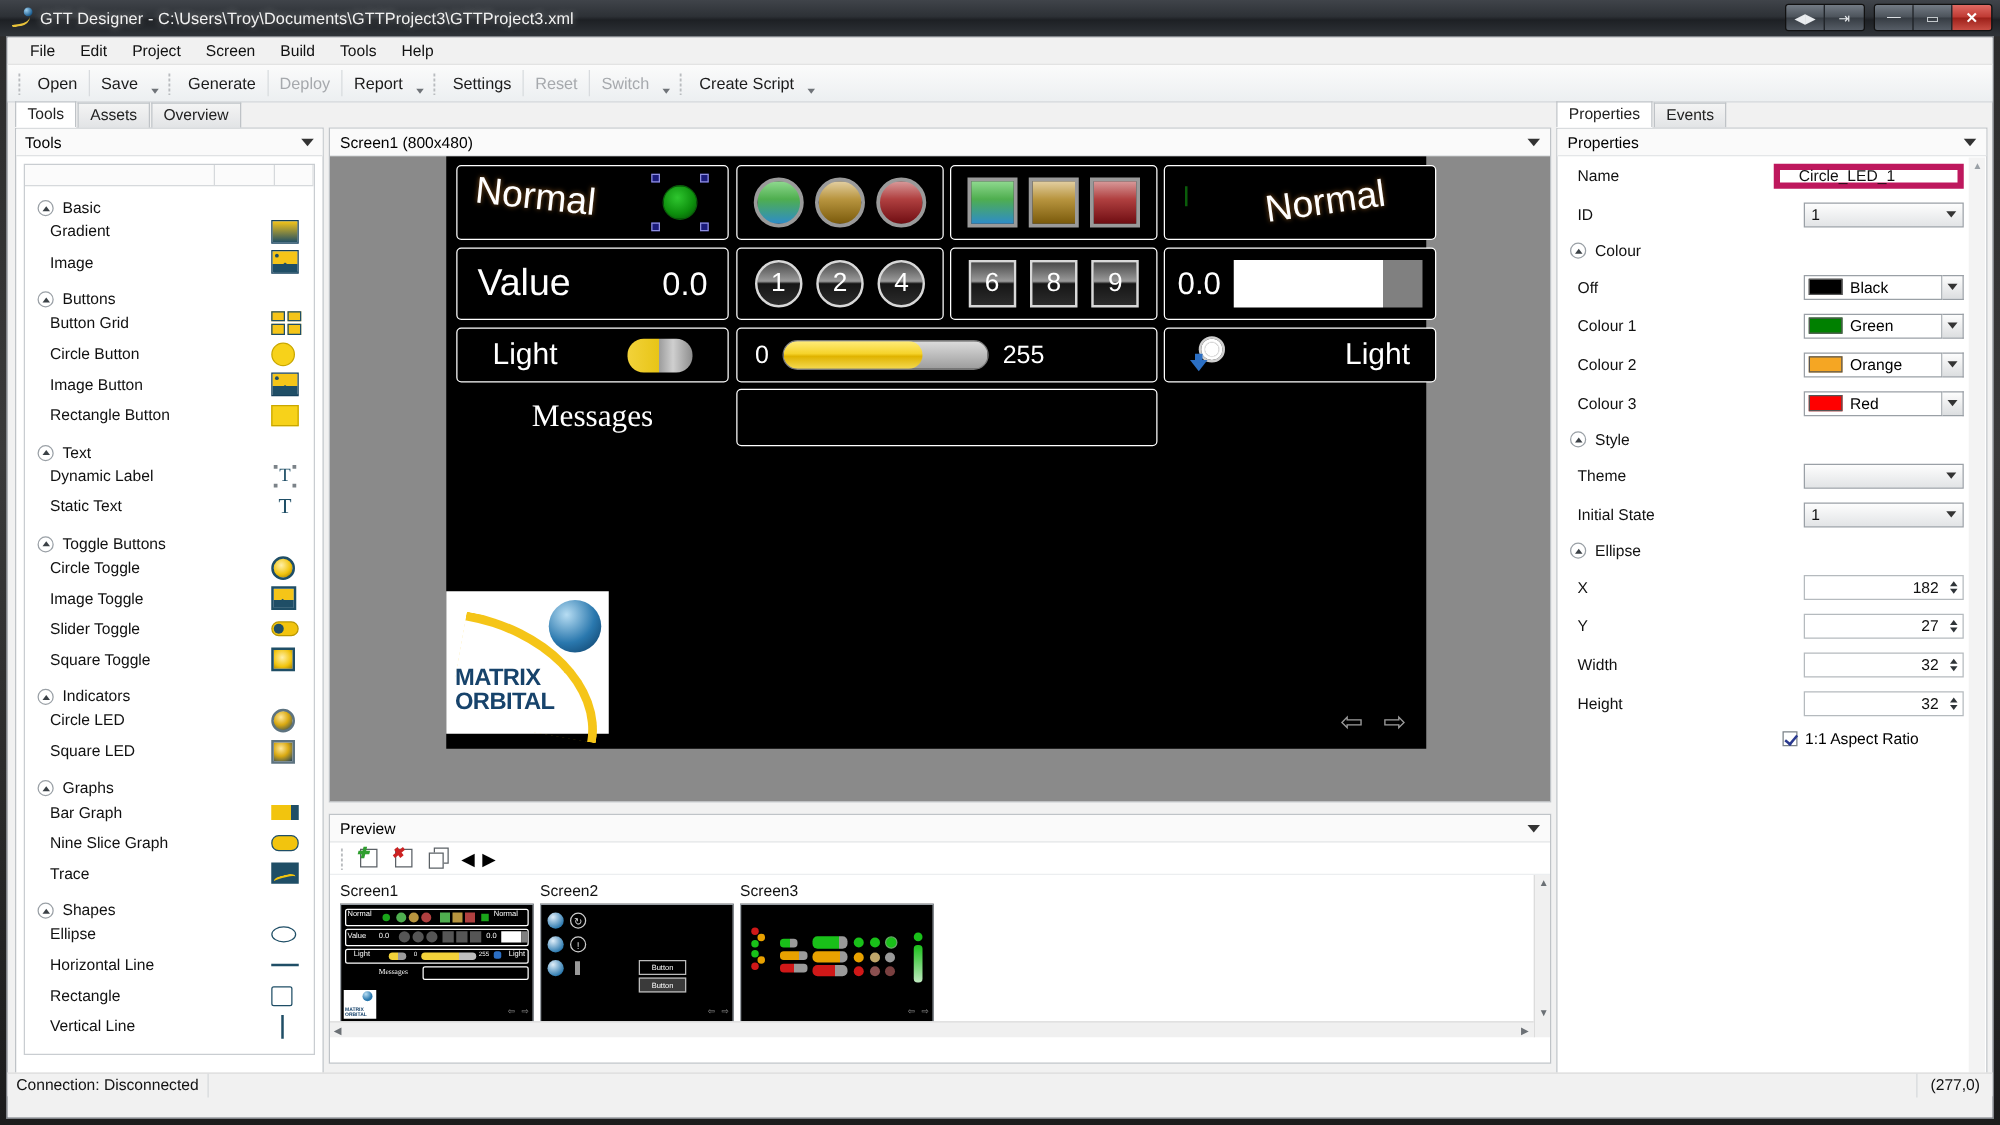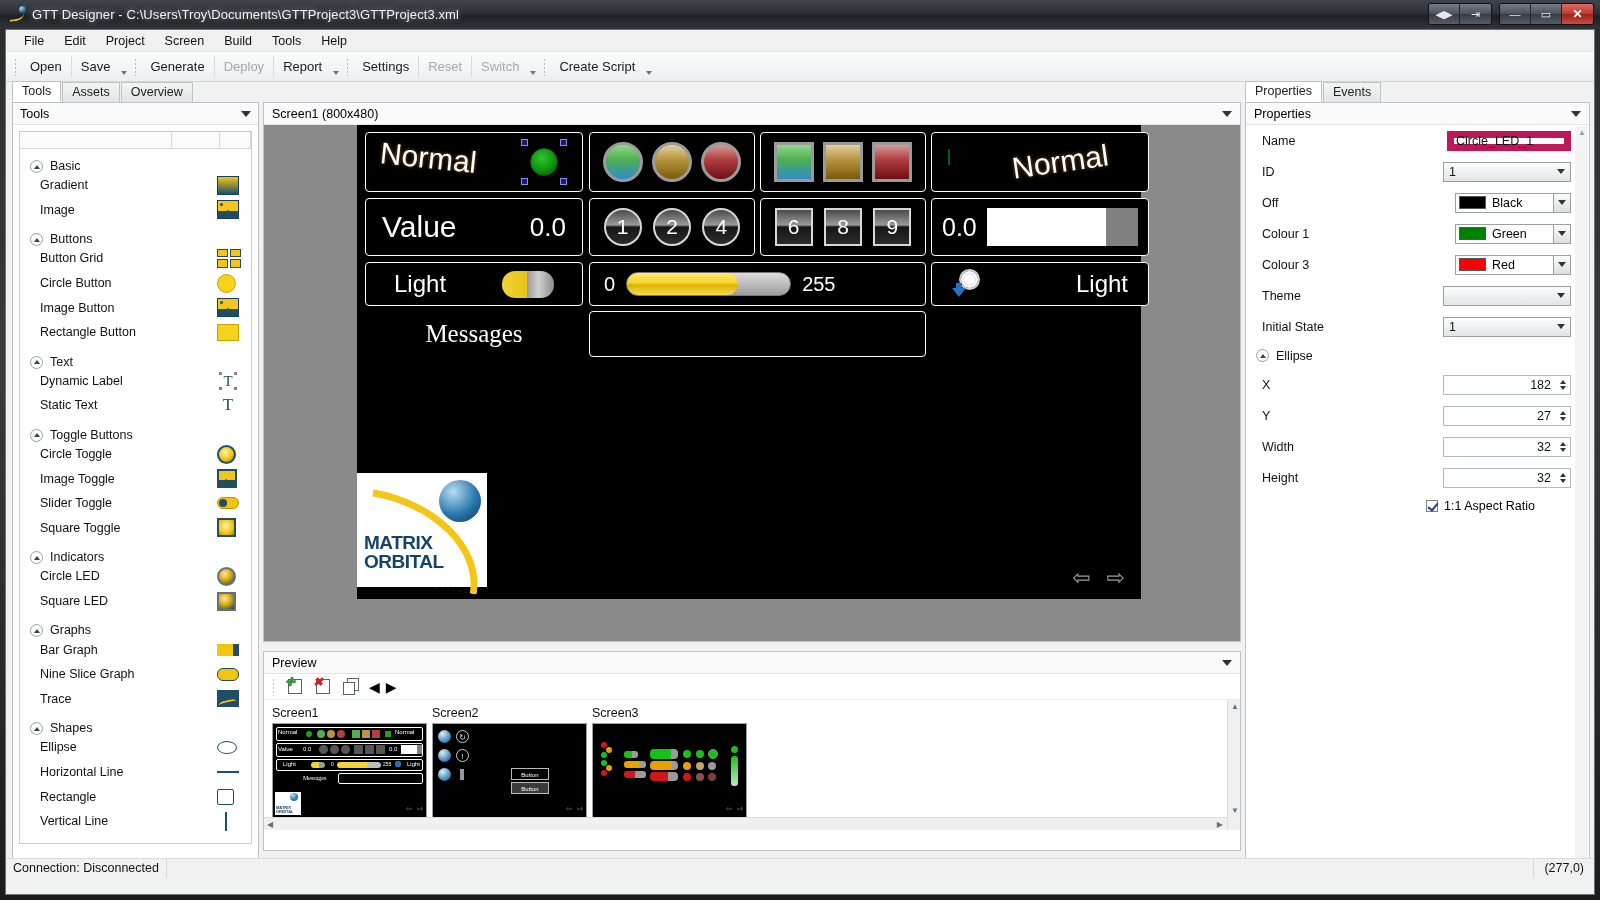--- a/index.html
+++ b/index.html
@@ -215,28 +215,28 @@
   .vscroll{ position:absolute; right:0; top:0; width:13px; bottom:0; background:#f0f0f0; border-left:1px solid #dcdcdc;}
   .hscroll{ position:absolute; left:0; right:13px; bottom:0; height:13px; background:#f0f0f0; border-top:1px solid #dcdcdc;}
   .sbtri{ position:absolute; color:#6b7075; font-size:8px; }
   
   #rightpanel{ position:absolute; left:1239px; top:0; width:345px; height:780px; }
   #propbox{ border:1px solid #bfc3c7; background:#fff; height:758px; position:relative;}
   #prophdr{ height:22px; display:flex; align-items:center; justify-content:space-between;
             padding:0 8px; font-size:12.5px; background:#fafafa; border-bottom:1px solid #e4e6e8;}
   .prow{ display:flex; align-items:center; height:31px; padding-left:16px; padding-right:18px; font-size:12.5px;}
   .prow .plbl{ flex:1; color:#111; }
-  .ptxt{ width:124px;height:20px;border:7px solid #be185d;background:#fff;font-size:12.5px;
-         padding:0 2px; display:flex; align-items:center; color:#111;}
+  .ptxt{ width:152px;height:20px;border:5px solid #be185d;background:#fff;font-size:12.5px;
+         padding:0 15px; display:flex; align-items:center; color:#111;}
   .pcombo{ width:128px;height:20px;border:1px solid #9aa0a6;
            background:linear-gradient(to bottom,#fdfdfd,#e2e4e6);font-size:12.5px;
            padding:0 5px; display:flex; align-items:center; justify-content:space-between; color:#111;}
   .pcombo .cv{ flex:1; }
   .ccaret{ width:0;height:0;border-left:4px solid transparent;border-right:4px solid transparent;border-top:5px solid #333;}
-  .pcolor{ width:116px;height:20px;display:flex; }
+  .pcolor{ width:128px;height:20px;display:flex; }
   .pcolor .cbody{ flex:1;border:1px solid #9aa0a6;background:#fff;display:flex;align-items:center;padding-left:3px;gap:6px;}
   .sw{ width:27px;height:13px;border:1px solid #555; }
   .pcolor .cbtn{ width:17px;border:1px solid #9aa0a6;border-left:none;
                  background:linear-gradient(to bottom,#fdfdfd,#dcdee0);
                  display:flex;align-items:center;justify-content:center;}
   .pspin{ width:128px;height:20px;display:flex;border:1px solid #b5babe;background:#fff;}
   .pspin .sv{ flex:1;text-align:right;padding-right:5px;font-size:12.5px;display:flex;align-items:center;justify-content:flex-end;color:#111;}
   .pspin .sarr{ width:14px;display:flex;flex-direction:column;justify-content:center;align-items:center;gap:2px;}
   .sarr i{ width:0;height:0;border-left:3.5px solid transparent;border-right:3.5px solid transparent; }
   .sarr i.up{ border-bottom:4px solid #2f3438; }
@@ -805,20 +805,24 @@
             <span class="ptxt">Circle_LED_1</span>
           </div>
           <div class="prow">
             <span class="plbl">ID</span>
             <span class="pcombo">
               <span class="cv">1</span>
               <i class="ccaret"></i>
             </span>
           </div>
 
+          <div class="pgrp">
+            <span class="expander"></span>
+            <span>Colour</span>
+          </div>
 
           <div class="prow">
             <span class="plbl">Off</span>
             <span class="pcolor">
               <span class="cbody">
                   <i class="sw" style="background:#000000;"></i>
                 <span>Black</span>
                 </span>
               <span class="cbtn">
                   <i class="ccaret"></i>
@@ -831,32 +835,48 @@
               <span class="cbody">
                   <i class="sw" style="background:#008000;"></i>
                 <span>Green</span>
                 </span>
               <span class="cbtn">
                   <i class="ccaret"></i>
                 </span>
             </span>
           </div>
           <div class="prow">
+            <span class="plbl">Colour 2</span>
+            <span class="pcolor">
+              <span class="cbody">
+                  <i class="sw" style="background:#F5A623;"></i>
+                <span>Orange</span>
+                </span>
+              <span class="cbtn">
+                  <i class="ccaret"></i>
+                </span>
+            </span>
+          </div>
+          <div class="prow">
             <span class="plbl">Colour 3</span>
             <span class="pcolor">
               <span class="cbody">
                   <i class="sw" style="background:#FF0000;"></i>
                 <span>Red</span>
                 </span>
               <span class="cbtn">
                   <i class="ccaret"></i>
                 </span>
             </span>
           </div>
 
+          <div class="pgrp">
+            <span class="expander"></span>
+            <span>Style</span>
+          </div>
 
           <div class="prow">
             <span class="plbl">Theme</span>
             <span class="pcombo">
               <span class="cv"></span>
               <i class="ccaret"></i>
             </span>
           </div>
           <div class="prow">
             <span class="plbl">Initial State</span>

